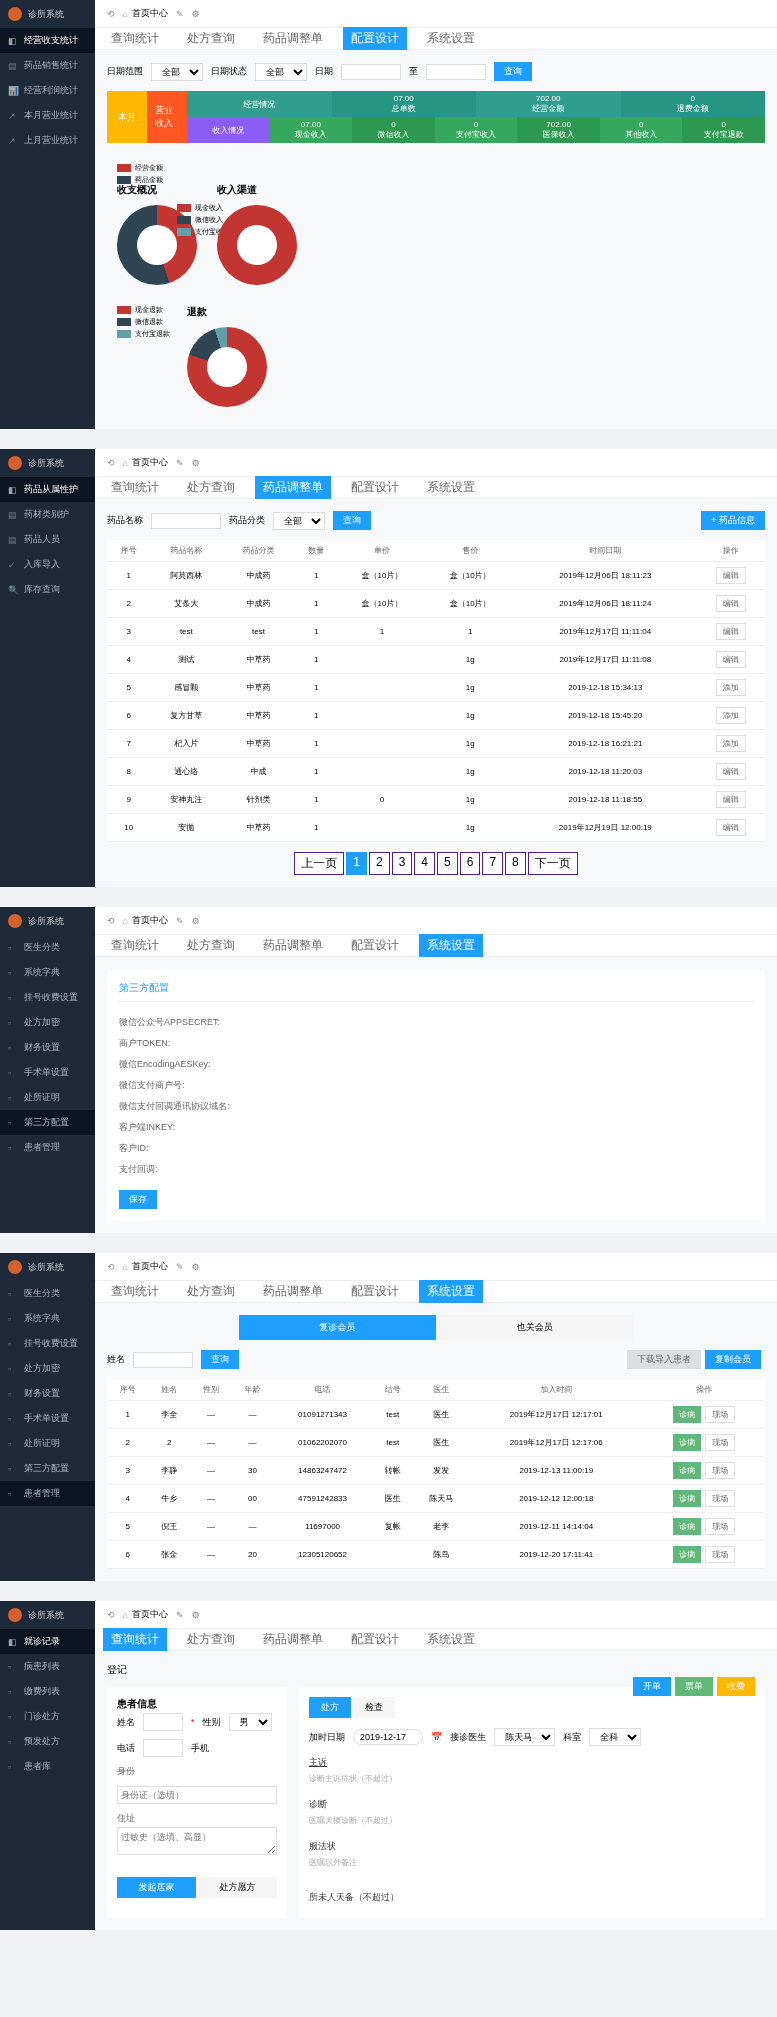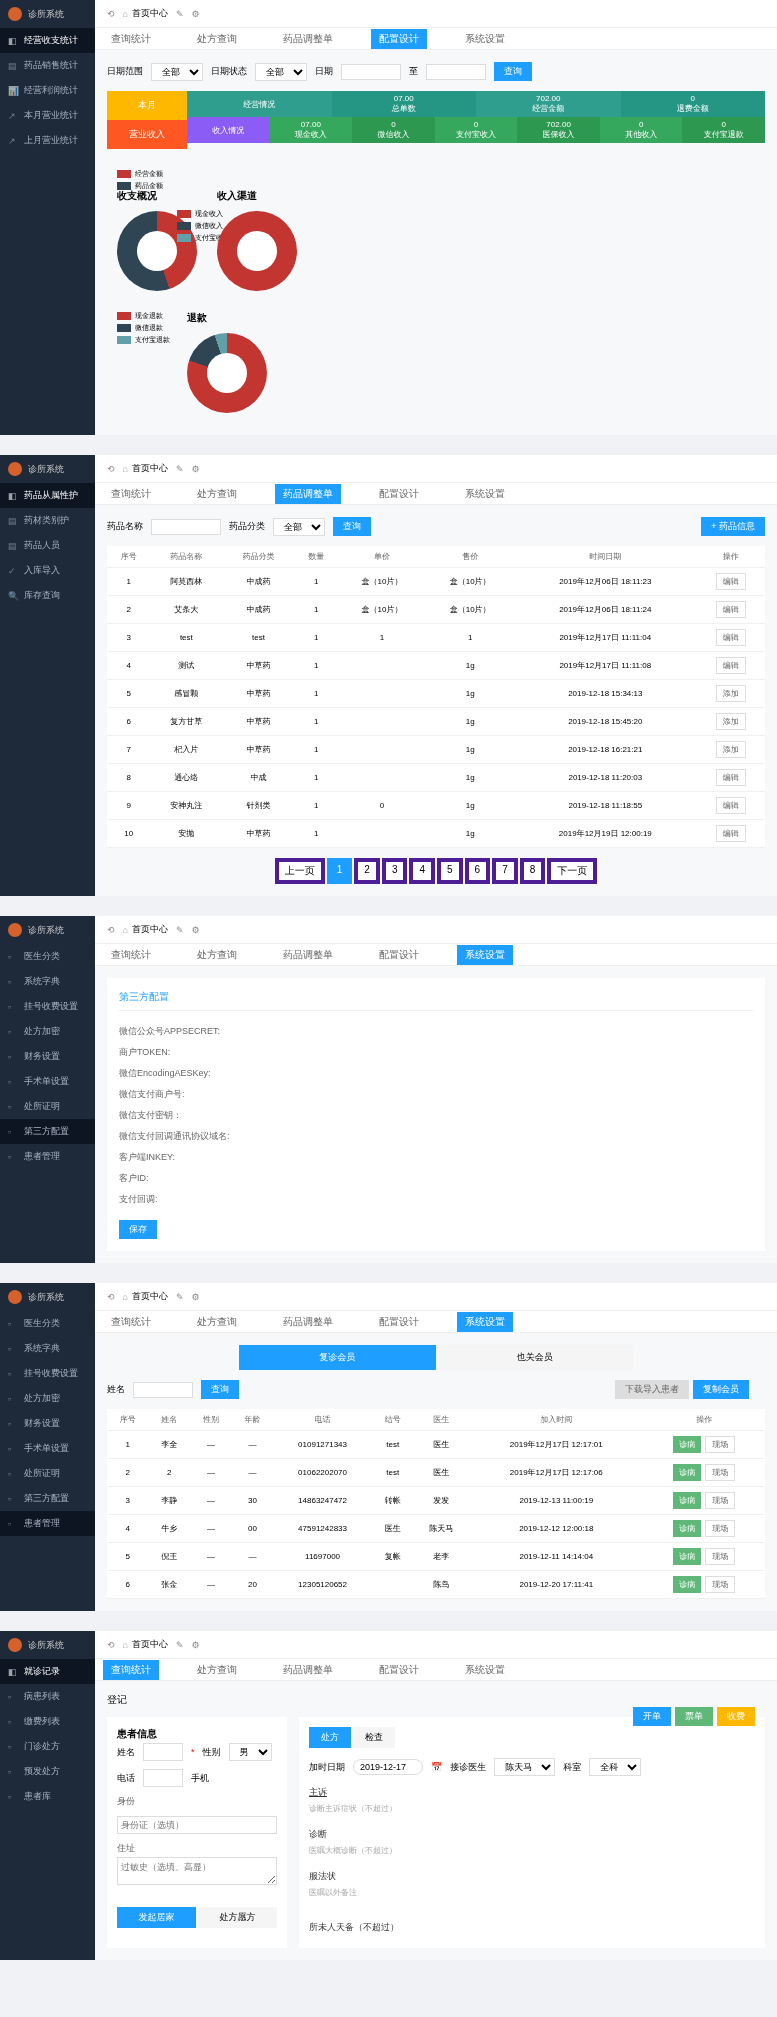--- a/index.html
+++ b/index.html
@@ -8,33 +8,33 @@
 .sidebar{width:95px;background:#1e2a3a;color:#a8b2c1;flex-shrink:0}
 .logo{height:28px;display:flex;align-items:center;padding:0 8px;background:#1e2a3a;font-size:9px;color:#ccc}
 .logo-icon{width:14px;height:14px;background:#d4622a;border-radius:50%;margin-right:6px}
 .side-title{background:#0d1522;padding:6px 8px;font-size:9px;color:#fff;display:flex;align-items:center}
 .side-item{padding:6px 8px;font-size:9px;cursor:pointer;display:flex;align-items:center}
 .side-item.active{background:#0d1522}
 .si-icon{width:10px;height:10px;margin-right:6px;opacity:.6}
 .main{flex:1;background:#f7f8fa;min-height:200px}
 .topbar{height:28px;background:#fff;display:flex;align-items:center;padding:0 8px;border-bottom:1px solid #eee;font-size:9px}
 .tb-icon{margin:0 4px;opacity:.5}
-.tabs{height:22px;background:#fff;display:flex;align-items:center;padding:0 8px;gap:30px;font-size:10px;border-bottom:1px solid #eee}
+.tabs{height:22px;background:#fff;display:flex;align-items:center;padding:0 8px;gap:12px;font-size:12px;border-bottom:1px solid #eee}
 .tab{padding:3px 8px;cursor:pointer;color:#666}
 .tab.active{background:#1e9fff;color:#fff}
 .content{padding:12px}
 .filter-row{display:flex;gap:8px;align-items:center;font-size:9px;margin-bottom:10px}
 .sel{border:1px solid #ddd;padding:2px 6px;font-size:9px;background:#fff}
 .btn{padding:3px 10px;font-size:9px;border:none;cursor:pointer;color:#fff}
 .btn-blue{background:#1e9fff}
 .btn-green{background:#5fb878}
 .btn-orange{background:#ffb800}
 .btn-gray{background:#ddd;color:#666}
 .stat-box{display:flex;margin-bottom:10px}
-.stat-left{width:80px;display:flex;flex-direction:column}
+.stat-left{width:80px;display:flex;flex-direction:row}
 .stat-l1{background:#ffb800;color:#fff;flex:1;display:flex;align-items:center;justify-content:center;font-size:9px;padding:8px}
 .stat-l2{background:#ff5722;color:#fff;flex:1;display:flex;align-items:center;justify-content:center;font-size:9px;padding:8px}
 .stat-right{flex:1}
 .stat-row{display:flex;min-height:22px}
 .stat-cell{flex:1;display:flex;flex-direction:column;align-items:center;justify-content:center;color:#fff;font-size:8px;padding:3px}
 .teal{background:#2f9e8f}.teal2{background:#259684}
 .grn{background:#8b5cf6}.grn2{background:#36a85d}.grn3{background:#2d9850}
 .charts{display:flex;flex-wrap:wrap;gap:20px;padding:10px}
 .chart{position:relative}
 .chart-title{font-size:10px;font-weight:bold;margin-bottom:8px}
@@ -43,21 +43,21 @@
 .leg-sw{width:14px;height:8px;margin-right:4px}
 .donut{width:80px;height:80px;border-radius:50%;position:relative}
 .d1{background:conic-gradient(#c23531 0 45%,#2f4554 45% 100%)}
 .d2{background:#c23531}
 .d3{background:conic-gradient(#c23531 0 80%,#2f4554 80% 95%,#61a0a8 95% 100%)}
 .donut::after{content:"";position:absolute;top:25%;left:25%;width:50%;height:50%;background:#fff;border-radius:50%}
 table{width:100%;border-collapse:collapse;font-size:8px;background:#fff}
 th,td{padding:5px 4px;text-align:center;border-bottom:1px solid #f0f0f0}
 th{color:#666;font-weight:normal}
 .pagination{display:flex;justify-content:center;gap:2px;margin-top:10px}
-.pg{padding:2px 6px;border:4px solid #4c1d95;font-size:10px;background:#fff;cursor:pointer}
+.pg{padding:2px 6px;border:1px solid #4c1d95;font-size:12px;background:#fff;cursor:pointer}
 .pg.active{background:#1e9fff;color:#fff;border-color:#1e9fff}
 .cfg-section{background:#fff;padding:12px}
 .cfg-title{color:#1e9fff;padding-bottom:6px;border-bottom:1px solid #eee;font-size:10px;margin-bottom:10px}
 .cfg-row{padding:4px 0;font-size:9px;color:#666}
 .tab-pills{display:flex;margin-bottom:10px}
 .pill{flex:1;padding:6px;text-align:center;font-size:9px;cursor:pointer;background:#f5f5f5}
 .pill.active{background:#1e9fff;color:#fff}
 .action-btns{display:flex;gap:4px;justify-content:center}
 .sm-btn{padding:2px 6px;font-size:8px;border:none;cursor:pointer;color:#fff}
 .form-area{display:flex;gap:12px}
@@ -455,21 +455,20 @@
 <span class="tab active">系统设置</span>
 </div>
 <div class="content">
 <div class="cfg-section">
 <div class="cfg-title">第三方配置</div>
 <div id="p3-rows">
             <div class="cfg-row">微信公众号APPSECRET:</div>
             <div class="cfg-row">商户TOKEN:</div>
             <div class="cfg-row">微信EncodingAESKey:</div>
             <div class="cfg-row">微信支付商户号:</div>
-            <div class="cfg-row">微信支付密钥：</div>
             <div class="cfg-row">微信支付回调通讯协议域名:</div>
             <div class="cfg-row">客户端INKEY:</div>
             <div class="cfg-row">客户ID:</div>
             <div class="cfg-row">支付回调:</div>
           </div>
 <button class="btn btn-blue" style="margin-top:10px">保存</button>
 </div>
 </div>
 </div>
 </div>
@@ -509,21 +508,21 @@
 </div>
 <div class="content">
 <div class="tab-pills" style="width:60%;margin:0 auto 10px">
 <div class="pill active">复诊会员</div>
 <div class="pill">也关会员</div>
 </div>
 <div class="filter-row" style="position:relative">
 <span>姓名</span>
           <input class="sel" style="width: 60px;">
 <button class="btn btn-blue">查询</button>
-<div style="position:absolute;right:16px;display:flex;gap:4px">
+<div style="position:absolute;right:4px;display:flex;gap:4px">
 <button class="btn btn-gray">下载导入患者</button>
 <button class="btn btn-blue">复制会员</button>
 </div>
 </div>
 <table>
 <thead>
             <tr id="p4-thead">
               <th>序号</th>
               <th>姓名</th>
               <th>性别</th>

